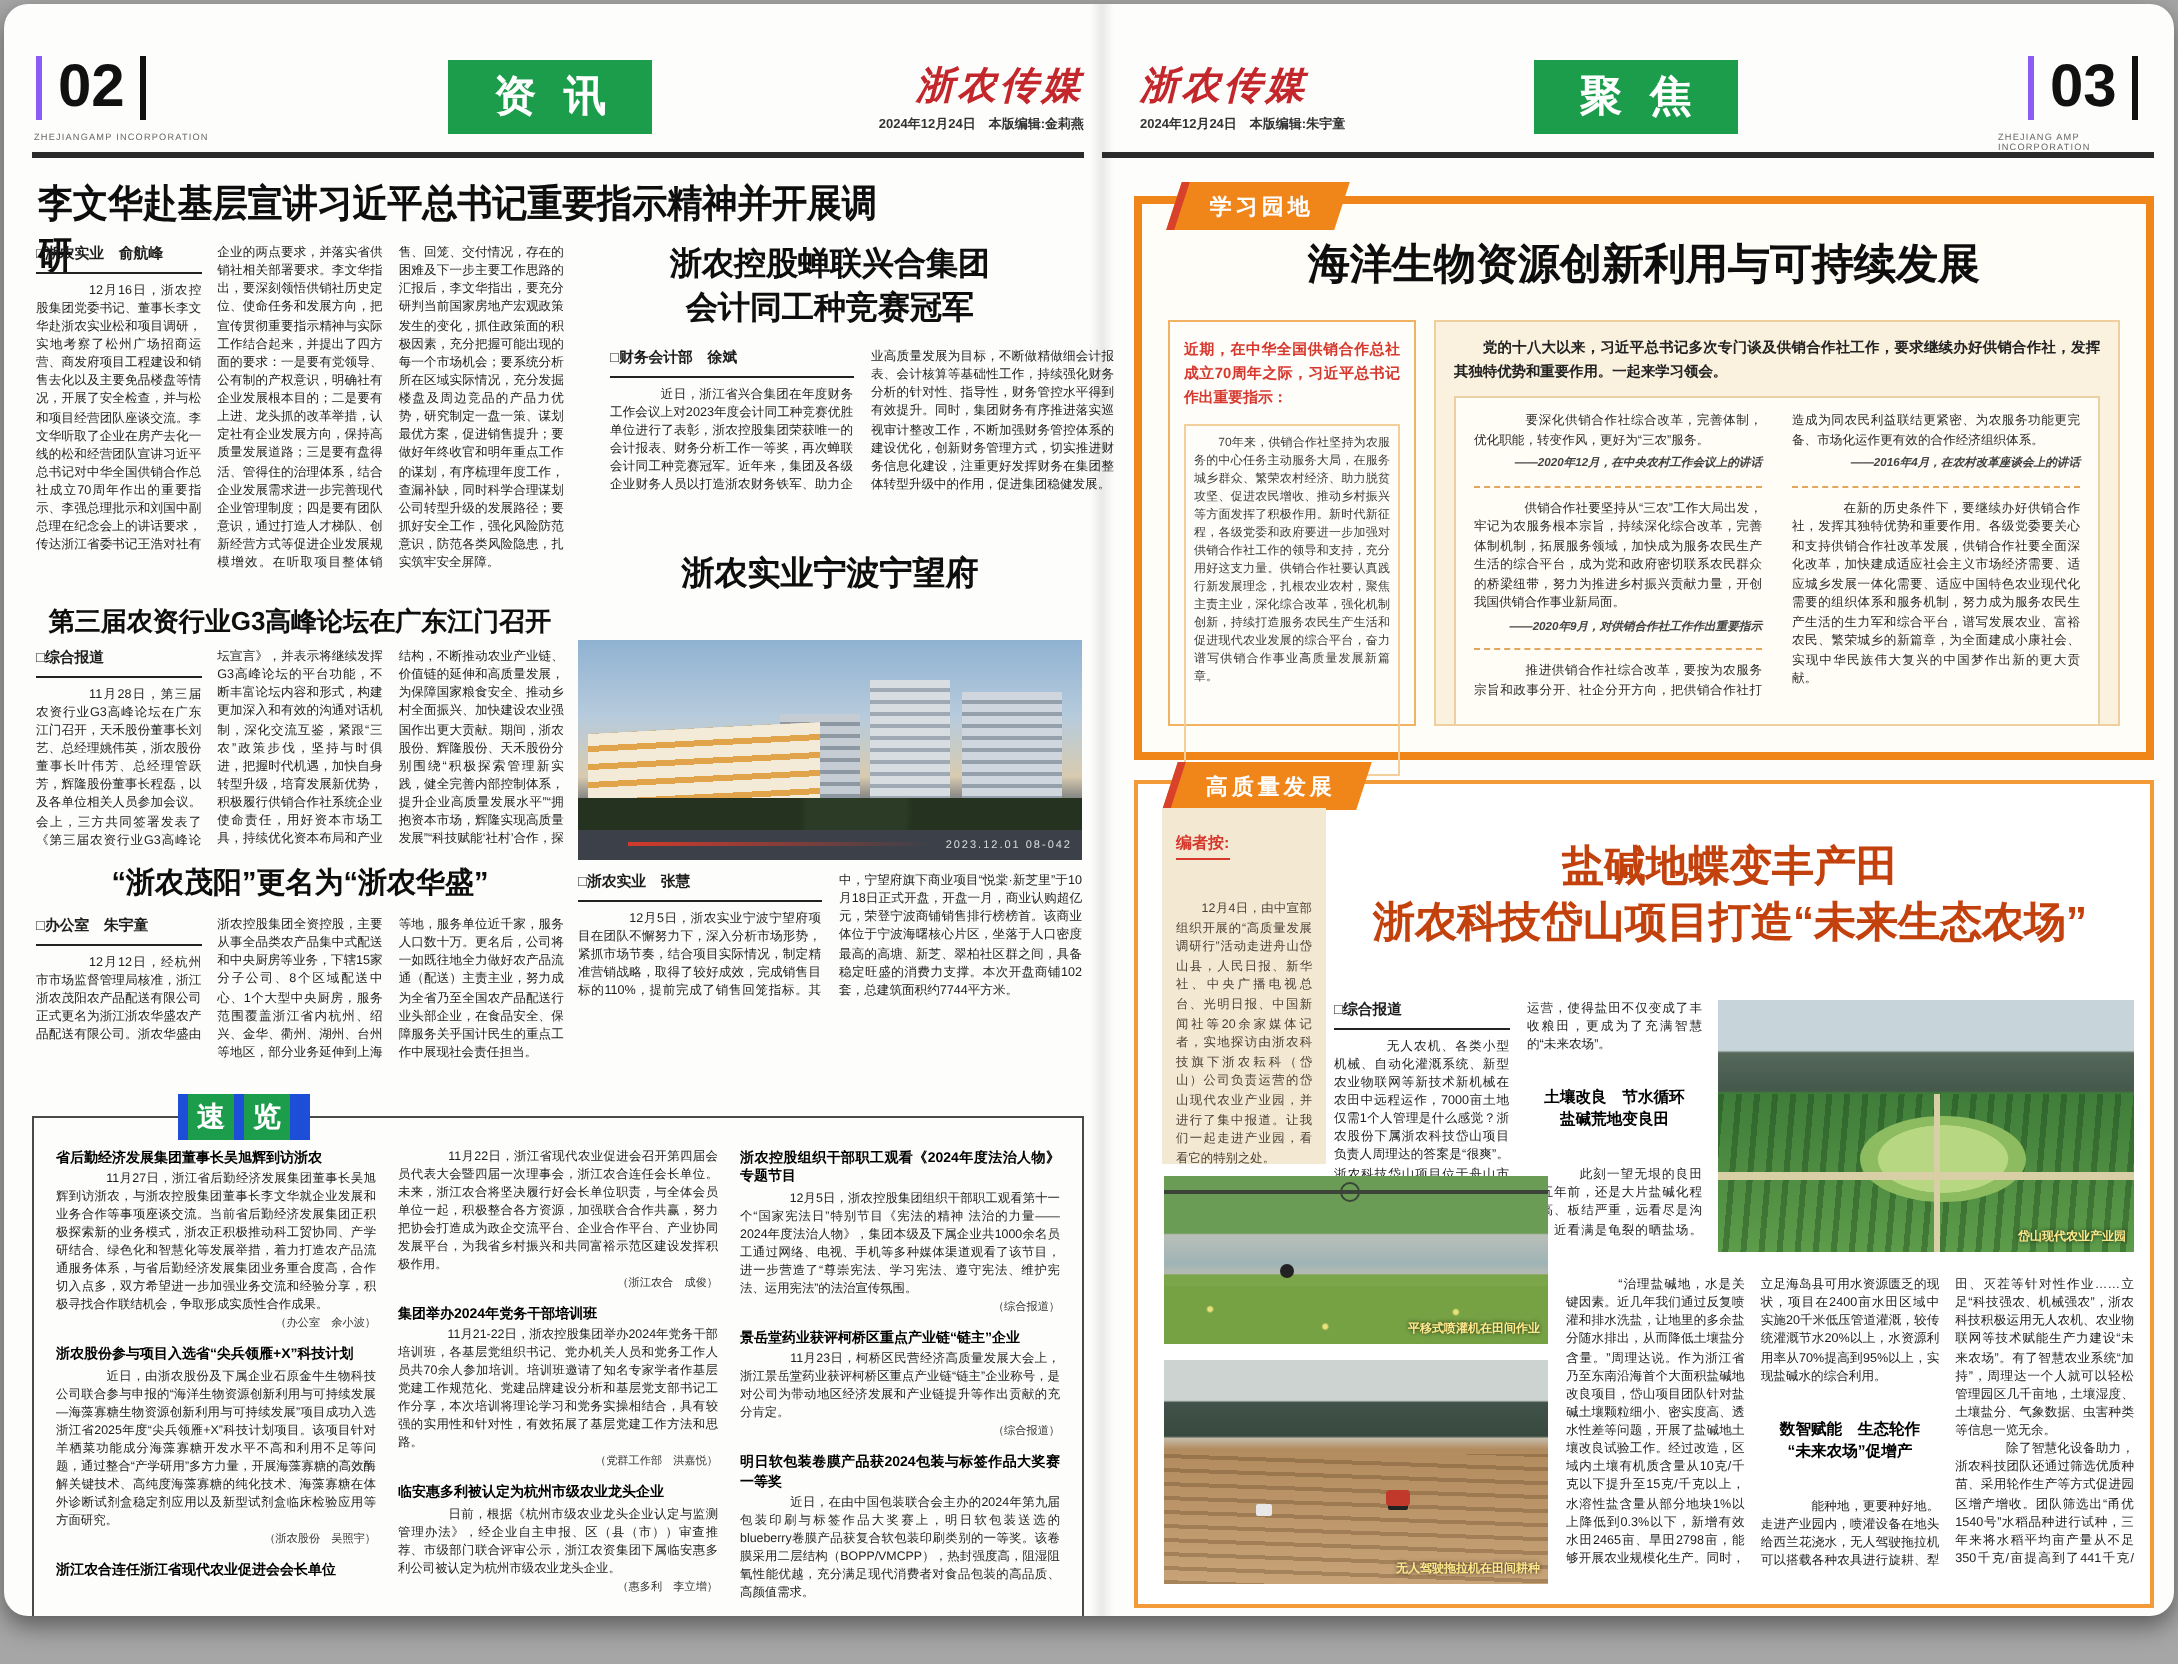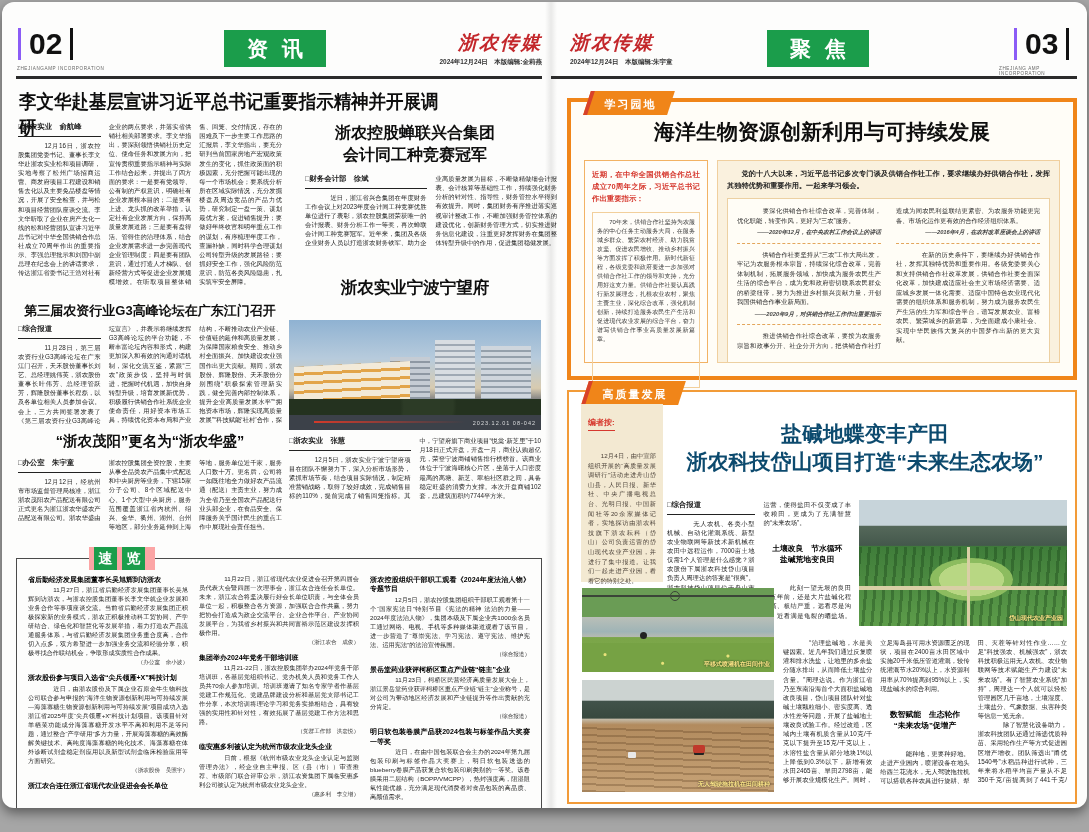--- a/index.html
+++ b/index.html
@@ -21,21 +21,21 @@
   .cols { position:absolute; text-align:justify; font-size:6.3px; line-height:1.45; color:#1d1d1d; overflow:hidden; }
   .cols p { text-indent:2em; }
   .byline { font-weight:bold; font-size:7.4px; border-bottom:1.2px solid #222; padding-bottom:3px; margin-bottom:4px; text-indent:0 !important; }
   .c3 { column-count:3; column-gap:8px; }
   .c2 { column-count:2; column-gap:9px; }
   .bigtitle { position:absolute; font-weight:900; color:#0e0e0e; }
   .ctr { text-align:center; }
 
   
   .sulan { position:absolute; left:14px; top:556px; width:526px; height:262px; border:1.6px solid #4a4a4a; padding:16px 11px 6px; }
-  .sulan-tag { position:absolute; top:-12px; left:72px; background:#fca5a5; padding:0 5px; }
+  .sulan-tag { position:absolute; top:-12px; left:72px; background:#1d4ed8; padding:0 5px; }
   .sulan-tag span { display:inline-block; width:23px; height:23px; background:#1b9d4b; color:#fff; font-weight:bold; font-size:14px; text-align:center; line-height:23px; margin-right:5px; }
   .sulan-cols { column-count:3; column-gap:11px; height:232px; font-size:6.2px; line-height:1.45; text-align:justify; color:#1d1d1d; overflow:hidden; }
   .sl-it { margin-bottom:7px; }
   .sl-it h4 { font-size:7px; font-weight:bold; color:#000; margin-bottom:2px; line-height:1.35; }
   .sl-it .bd { text-indent:2em; }
   .sl-it .sg { text-align:right; font-size:5.6px; color:#333; }
 
   
   .photo { position:absolute; overflow:hidden; }
   .cap { position:absolute; right:4px; bottom:3px; font-size:6px; color:#ffe98a; text-shadow:0 0 2px rgba(0,0,0,.8); font-weight:bold; }
@@ -52,21 +52,21 @@
   .xx-right { position:absolute; left:146px; top:58px; right:13px; bottom:13px; background:#faf1de; border:1px solid #f0cf9e; padding:7px 9px; }
   .xx-intro { font-size:7.2px; font-weight:bold; line-height:1.7; text-align:justify; color:#222; text-indent:2em; }
   .qpanel { margin-top:6px; background:#fffdf6; border:1px solid #ecd0a2; padding:7px 9px; column-count:2; column-gap:15px; height:165px; font-size:6.3px; line-height:1.5; text-align:justify; color:#2a2a2a; overflow:hidden; }
   .qt { text-indent:2em; }
   .qsrc { text-align:right; font-size:5.8px; font-weight:bold; font-style:italic; color:#444; margin:3px 0 0; }
   .qsep { border-top:1px dashed #e3a returns; border-top:1px dashed #e3a65c; margin:6px 0; }
 
   .gz-note { position:absolute; left:12px; top:12px; width:82px; height:178px; background:#f3e9d2; padding:7px 7px; }
   .gz-note .nt { color:#d6382e; font-weight:bold; font-size:8px; border-bottom:1.5px solid #d6382e; display:inline-block; padding-bottom:2px; margin-bottom:20px; }
   .gz-note .nb { font-size:6.2px; line-height:1.55; text-align:justify; color:#4a4038; }
-  .gz-title { position:absolute; left:98px; right:12px; top:28px; text-align:center; font-weight:900; color:#0c4a6e; font-size:21px; line-height:1.35; }
+  .gz-title { position:absolute; left:98px; right:12px; top:28px; text-align:center; font-weight:900; color:#c2410c; font-size:21px; line-height:1.35; }
   .subhead { font-weight:bold; font-size:7.8px; text-align:center; color:#000; line-height:1.4; margin:17px 0; text-indent:0 !important; }
 </style>
 </head>
 <body>
 
 <div class="paper">
 
   <div class="pnum" style="left:16px; top:26px;">02</div>
   <div class="pnum-sub" style="left:15px; top:64px;">ZHEJIANGAMP INCORPORATION</div>
   <div class="secbox" style="left:222px; top:28px;">资讯</div>

